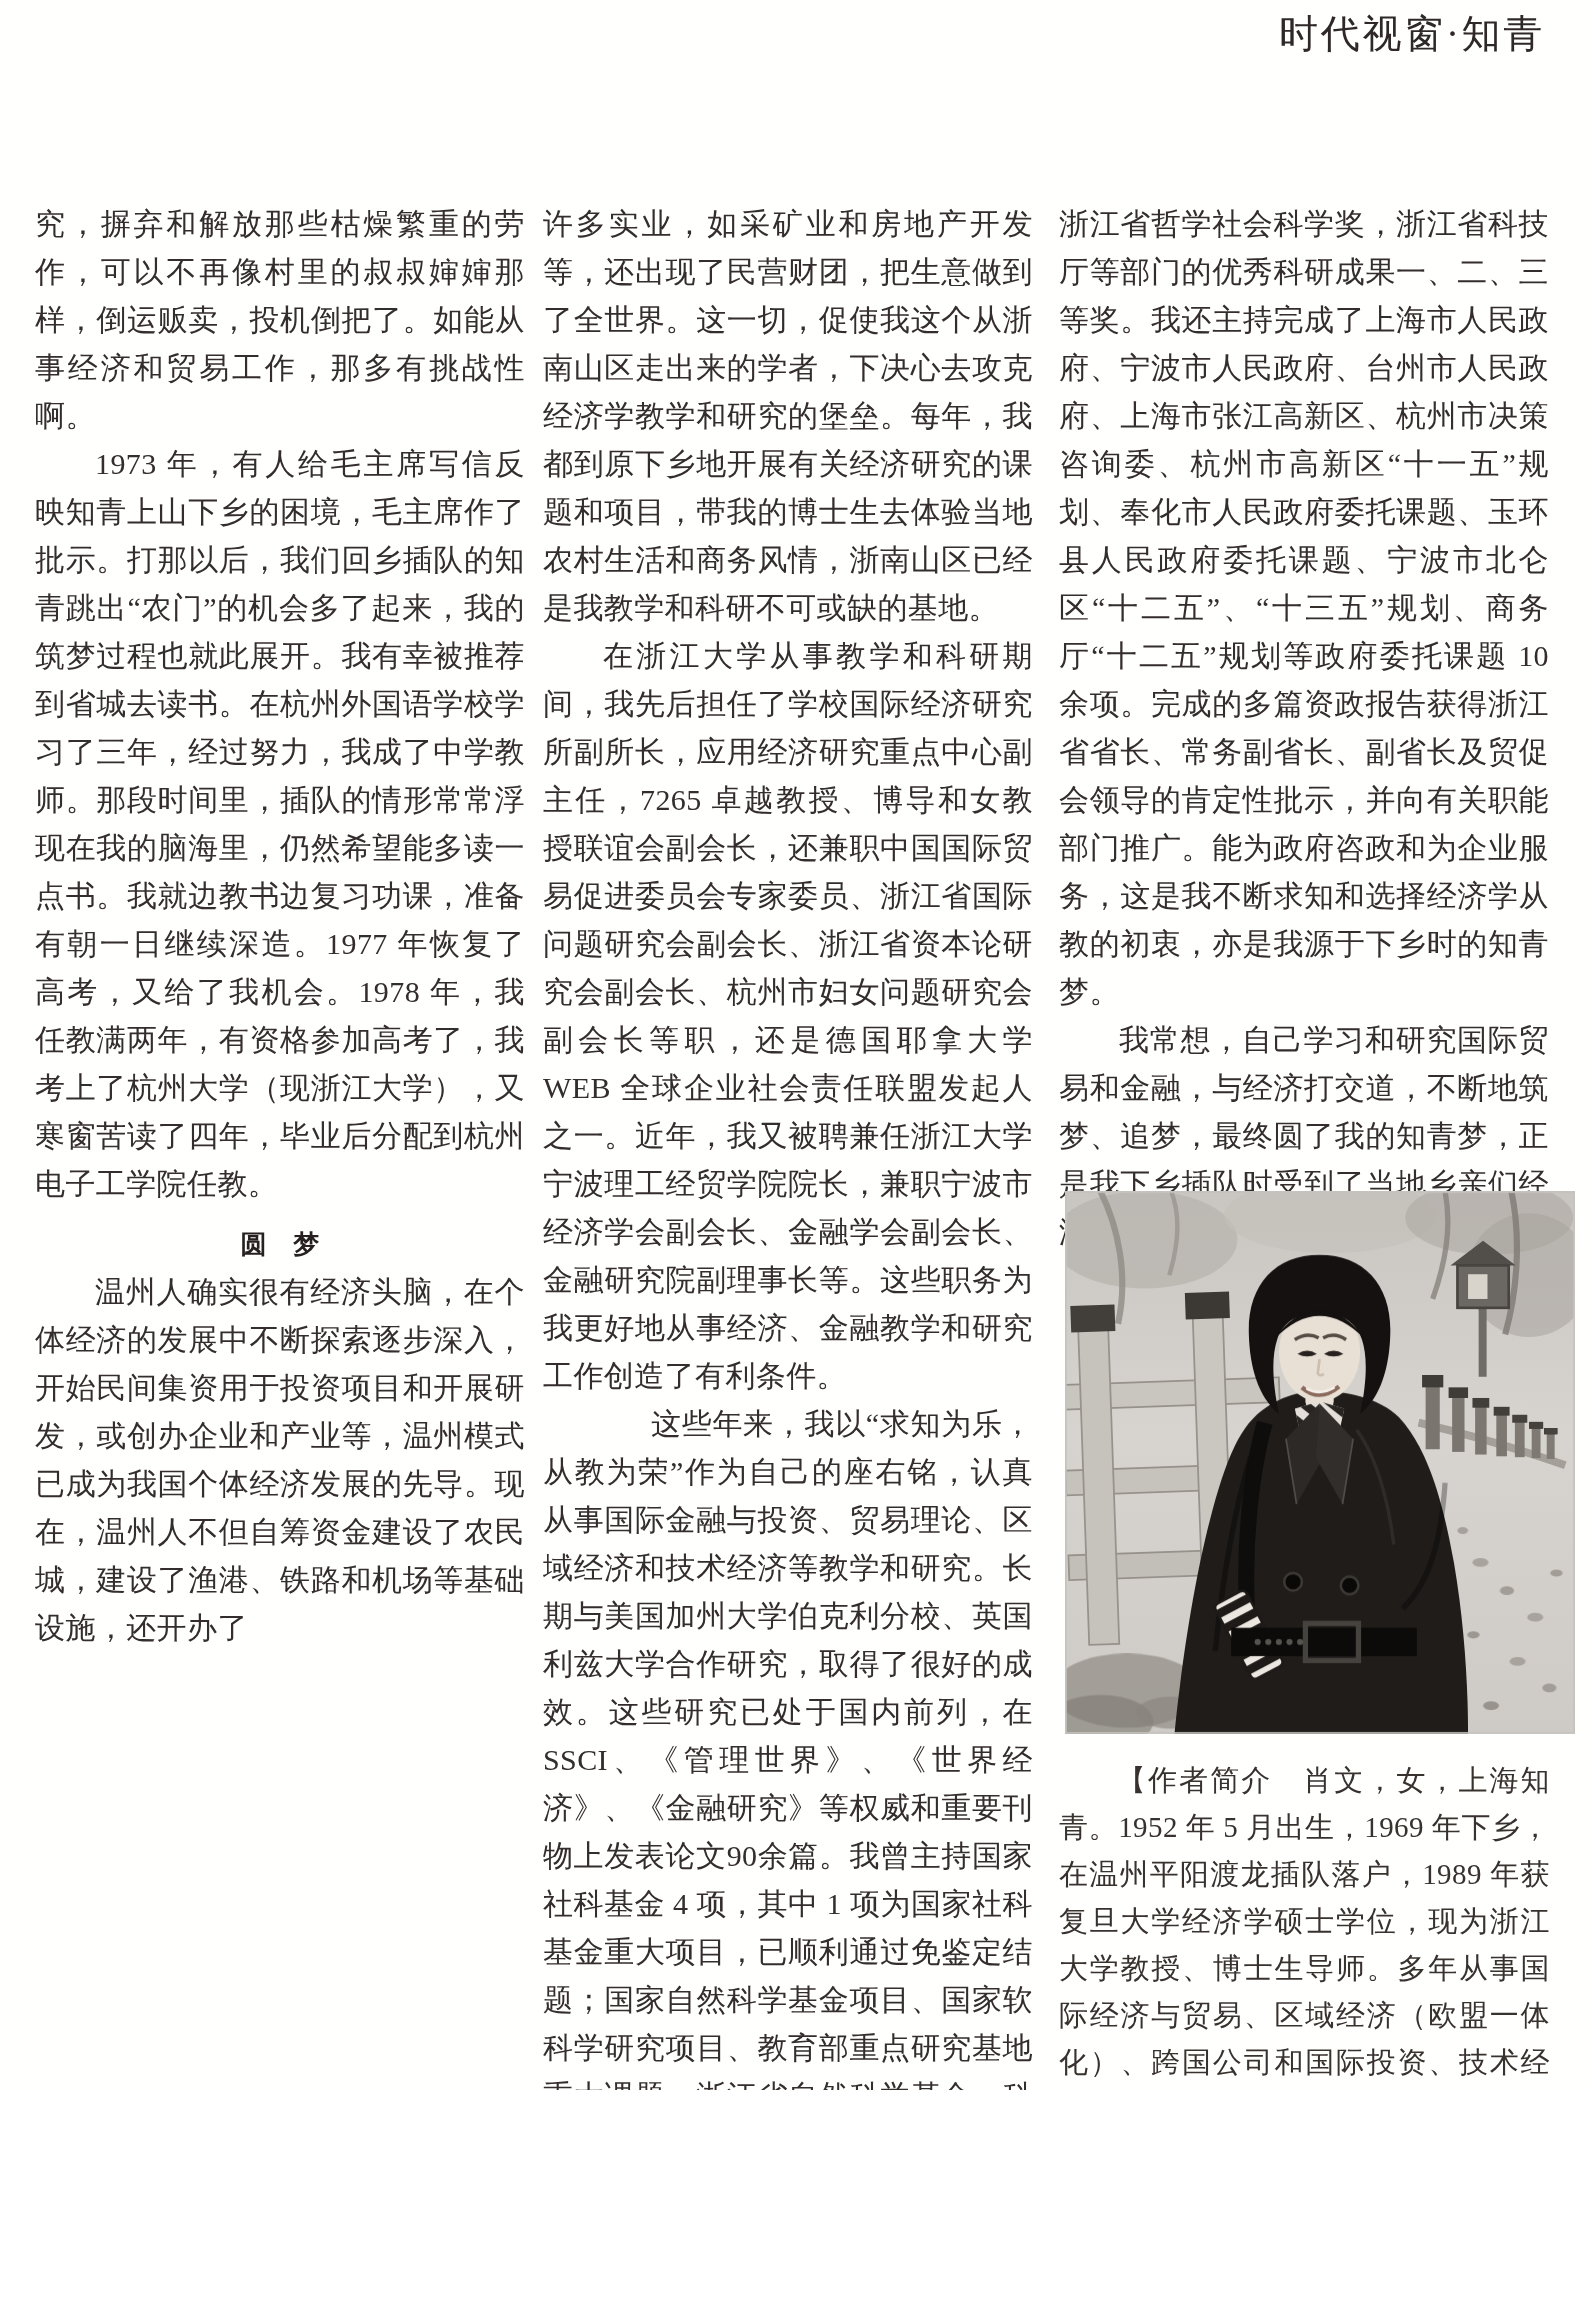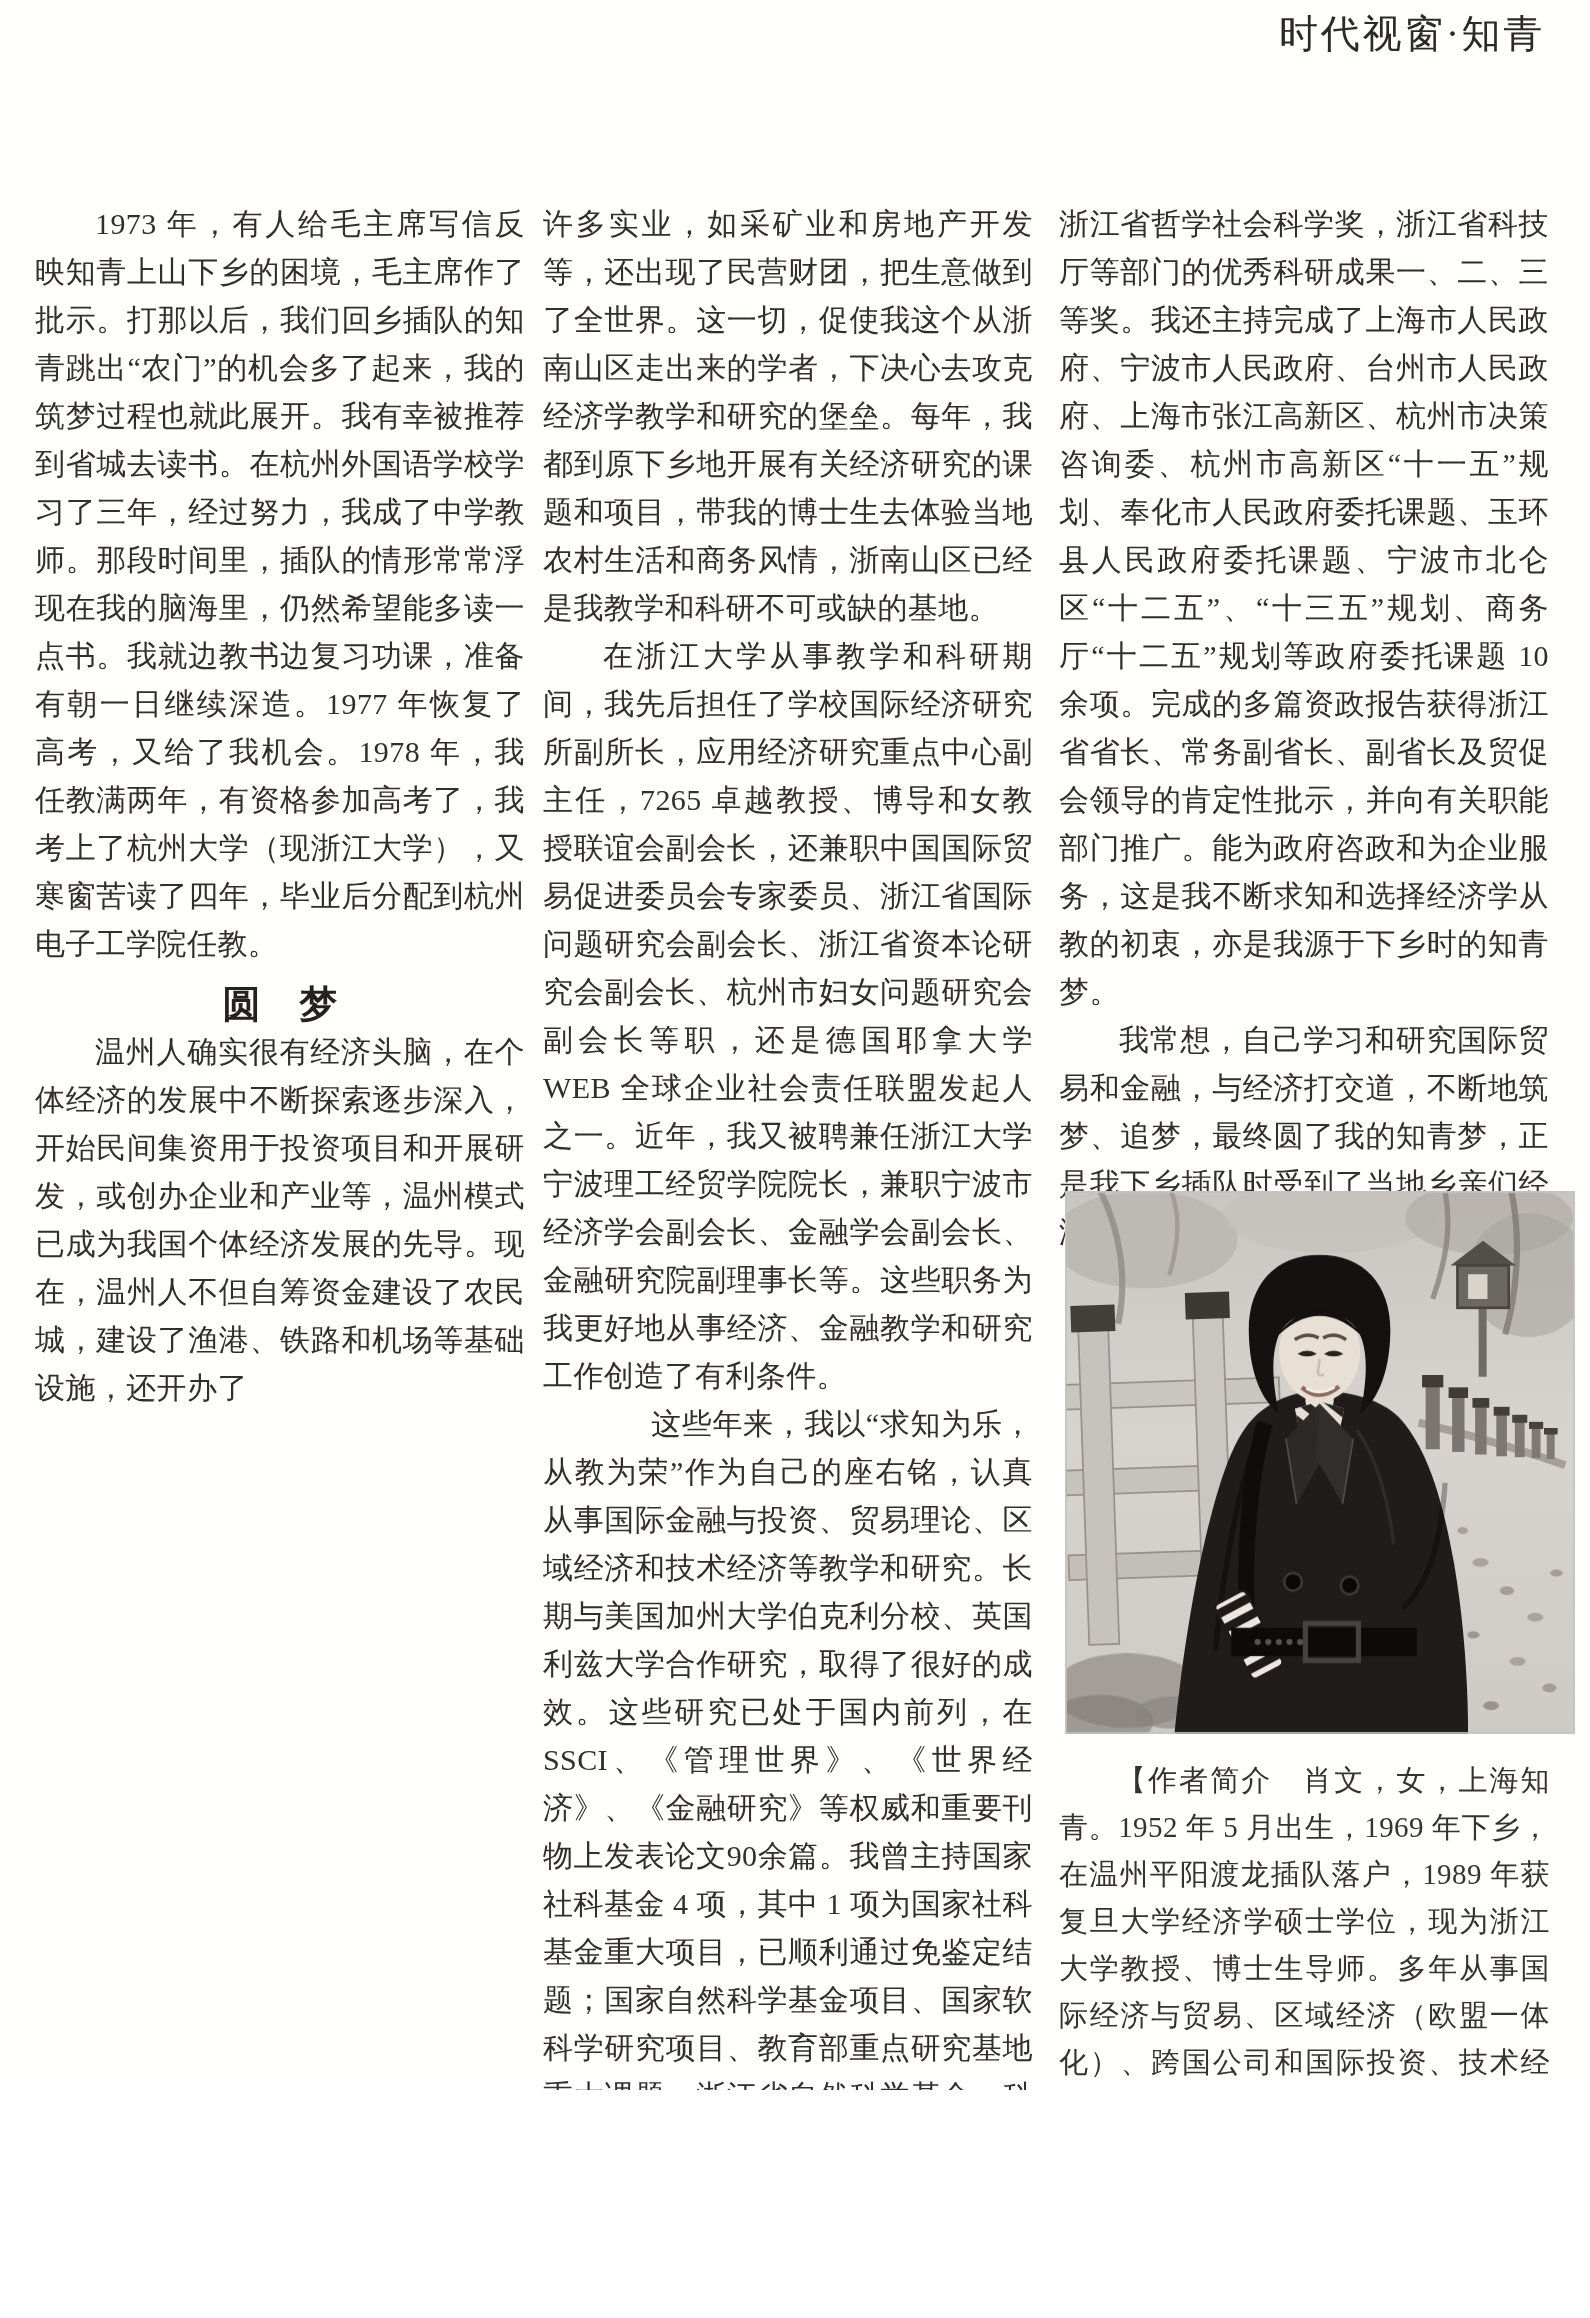--- a/index.html
+++ b/index.html
@@ -18,21 +18,21 @@
   }
   .col1 { left:35px; }
   .col2 { left:543px; }
   .col3 { left:1059px; }
   .col p { margin:0; }
   p.indent   { text-indent:2em; }
   p.indent-lg{ text-indent:3.6em; }
   .subhead {
     margin:12.4px 0 0 0; line-height:48px;
     font-family:"Liberation Sans", sans-serif;
-    font-size:38px; font-weight:bold; text-align:center; text-align-last:center;
+    font-size:26px; font-weight:bold; text-align:center; text-align-last:center;
     color:#262120;
   }
   .photo {
     position:absolute; left:1065px; top:1191px; width:510px; height:543px; margin:0;
   }
   .photo svg { display:block; }
   .caption {
     position:absolute; left:1059px; top:1757px; width:491px;
     font-size:29px; line-height:47px; 
     text-align:justify; text-align-last:left; text-indent:2em; color:#38322f;
@@ -52,20 +52,21 @@
   }
 </style>
 </head>
 <body>
 
 <div class="page">
 
   <div class="header-title">时代视窗·知青</div>
 
   <div class="col col1">
+    <p class="noindent">究，摒弃和解放那些枯燥繁重的劳作，可以不再像村里的叔叔婶婶那样，倒运贩卖，投机倒把了。如能从事经济和贸易工作，那多有挑战性啊。</p>
     <p class="indent">1973 年，有人给毛主席写信反映知青上山下乡的困境，毛主席作了批示。打那以后，我们回乡插队的知青跳出“农门”的机会多了起来，我的筑梦过程也就此展开。我有幸被推荐到省城去读书。在杭州外国语学校学习了三年，经过努力，我成了中学教师。那段时间里，插队的情形常常浮现在我的脑海里，仍然希望能多读一点书。我就边教书边复习功课，准备有朝一日继续深造。1977 年恢复了高考，又给了我机会。1978 年，我任教满两年，有资格参加高考了，我考上了杭州大学（现浙江大学），又寒窗苦读了四年，毕业后分配到杭州电子工学院任教。</p>
     <h3 class="subhead">圆　梦</h3>
     <p class="indent">温州人确实很有经济头脑，在个体经济的发展中不断探索逐步深入，开始民间集资用于投资项目和开展研发，或创办企业和产业等，温州模式已成为我国个体经济发展的先导。现在，温州人不但自筹资金建设了农民城，建设了渔港、铁路和机场等基础设施，还开办了</p>
   </div>
 
   <div class="col col2">
     <p class="noindent">许多实业，如采矿业和房地产开发等，还出现了民营财团，把生意做到了全世界。这一切，促使我这个从浙南山区走出来的学者，下决心去攻克经济学教学和研究的堡垒。每年，我都到原下乡地开展有关经济研究的课题和项目，带我的博士生去体验当地农村生活和商务风情，浙南山区已经是我教学和科研不可或缺的基地。</p>
     <p class="indent">在浙江大学从事教学和科研期间，我先后担任了学校国际经济研究所副所长，应用经济研究重点中心副主任，7265 卓越教授、博导和女教授联谊会副会长，还兼职中国国际贸易促进委员会专家委员、浙江省国际问题研究会副会长、浙江省资本论研究会副会长、杭州市妇女问题研究会副会长等职，还是德国耶拿大学 WEB 全球企业社会责任联盟发起人之一。近年，我又被聘兼任浙江大学宁波理工经贸学院院长，兼职宁波市经济学会副会长、金融学会副会长、金融研究院副理事长等。这些职务为我更好地从事经济、金融教学和研究工作创造了有利条件。</p>
     <p class="indent-lg">这些年来，我以“求知为乐，从教为荣”作为自己的座右铭，认真从事国际金融与投资、贸易理论、区域经济和技术经济等教学和研究。长期与美国加州大学伯克利分校、英国利兹大学合作研究，取得了很好的成效。这些研究已处于国内前列，在 SSCI、《管理世界》、《世界经济》、《金融研究》等权威和重要刊物上发表论文90余篇。我曾主持国家社科基金 4 项，其中 1 项为国家社科基金重大项目，已顺利通过免鉴定结题；国家自然科学基金项目、国家软科学研究项目、教育部重点研究基地重大课题；浙江省自然科学基金、科技厅软科学基金、社科基金，以及国际合作项目等课题 10 余项。出版专著 7 部，其中有 1 部获国家社科基金中华外译资助，自译成英文，在全球发行。研究成果多次获得国家教育部、商务部、</p>
   </div>

